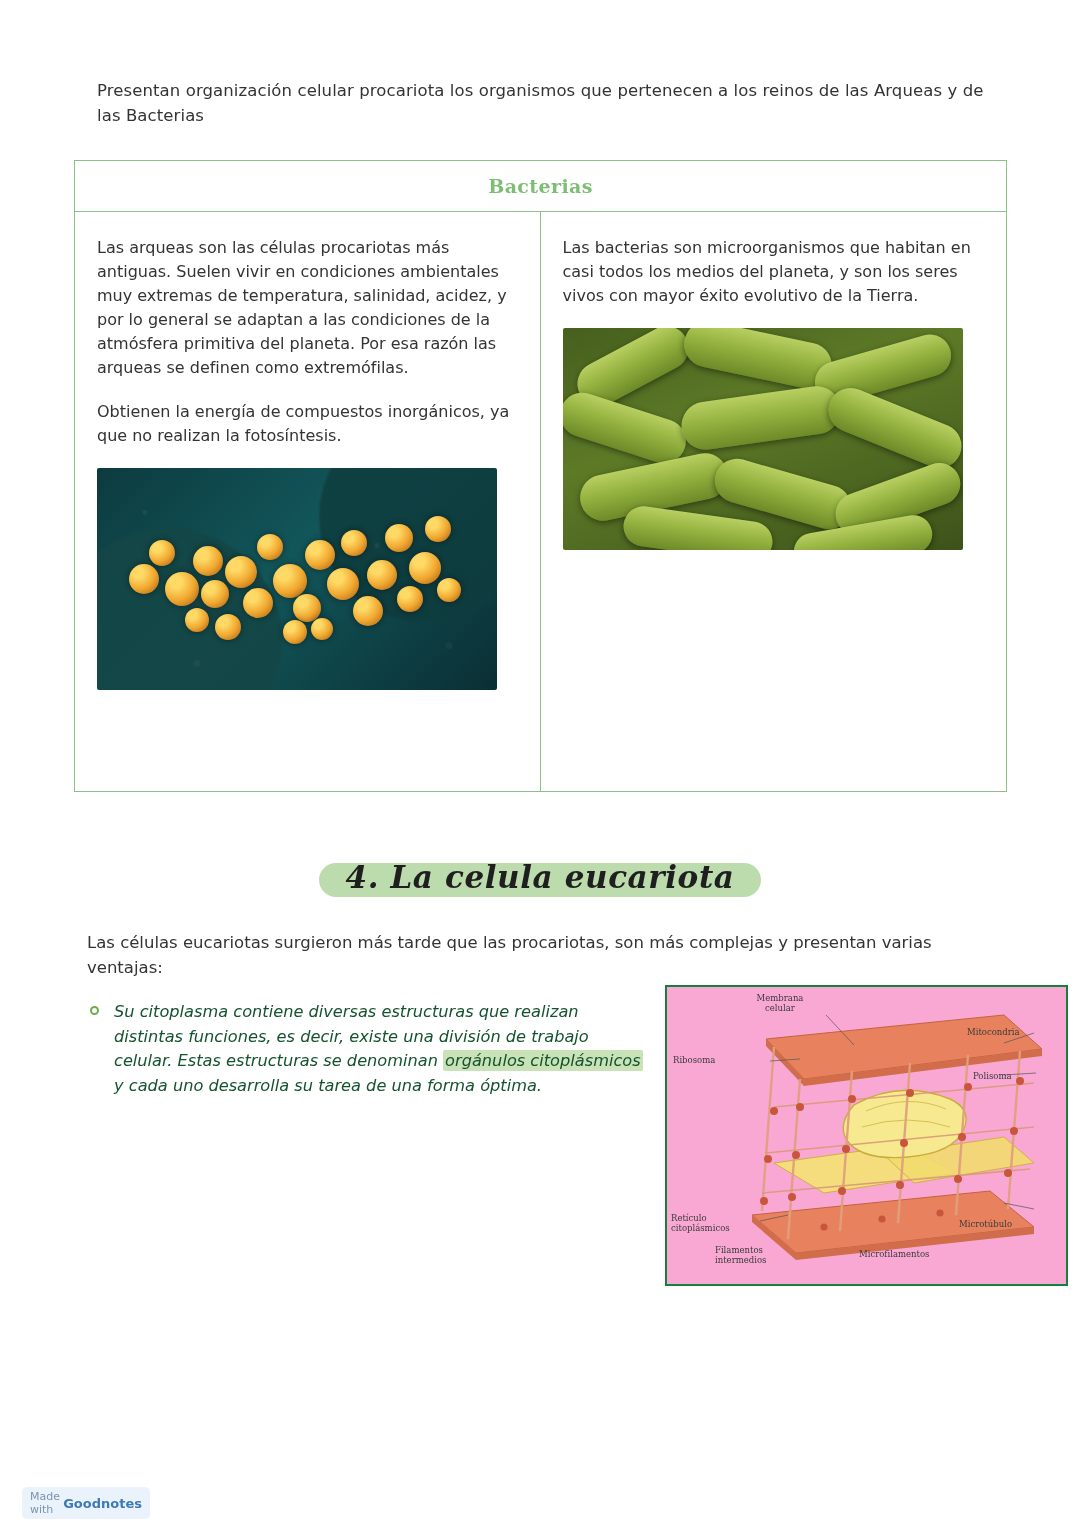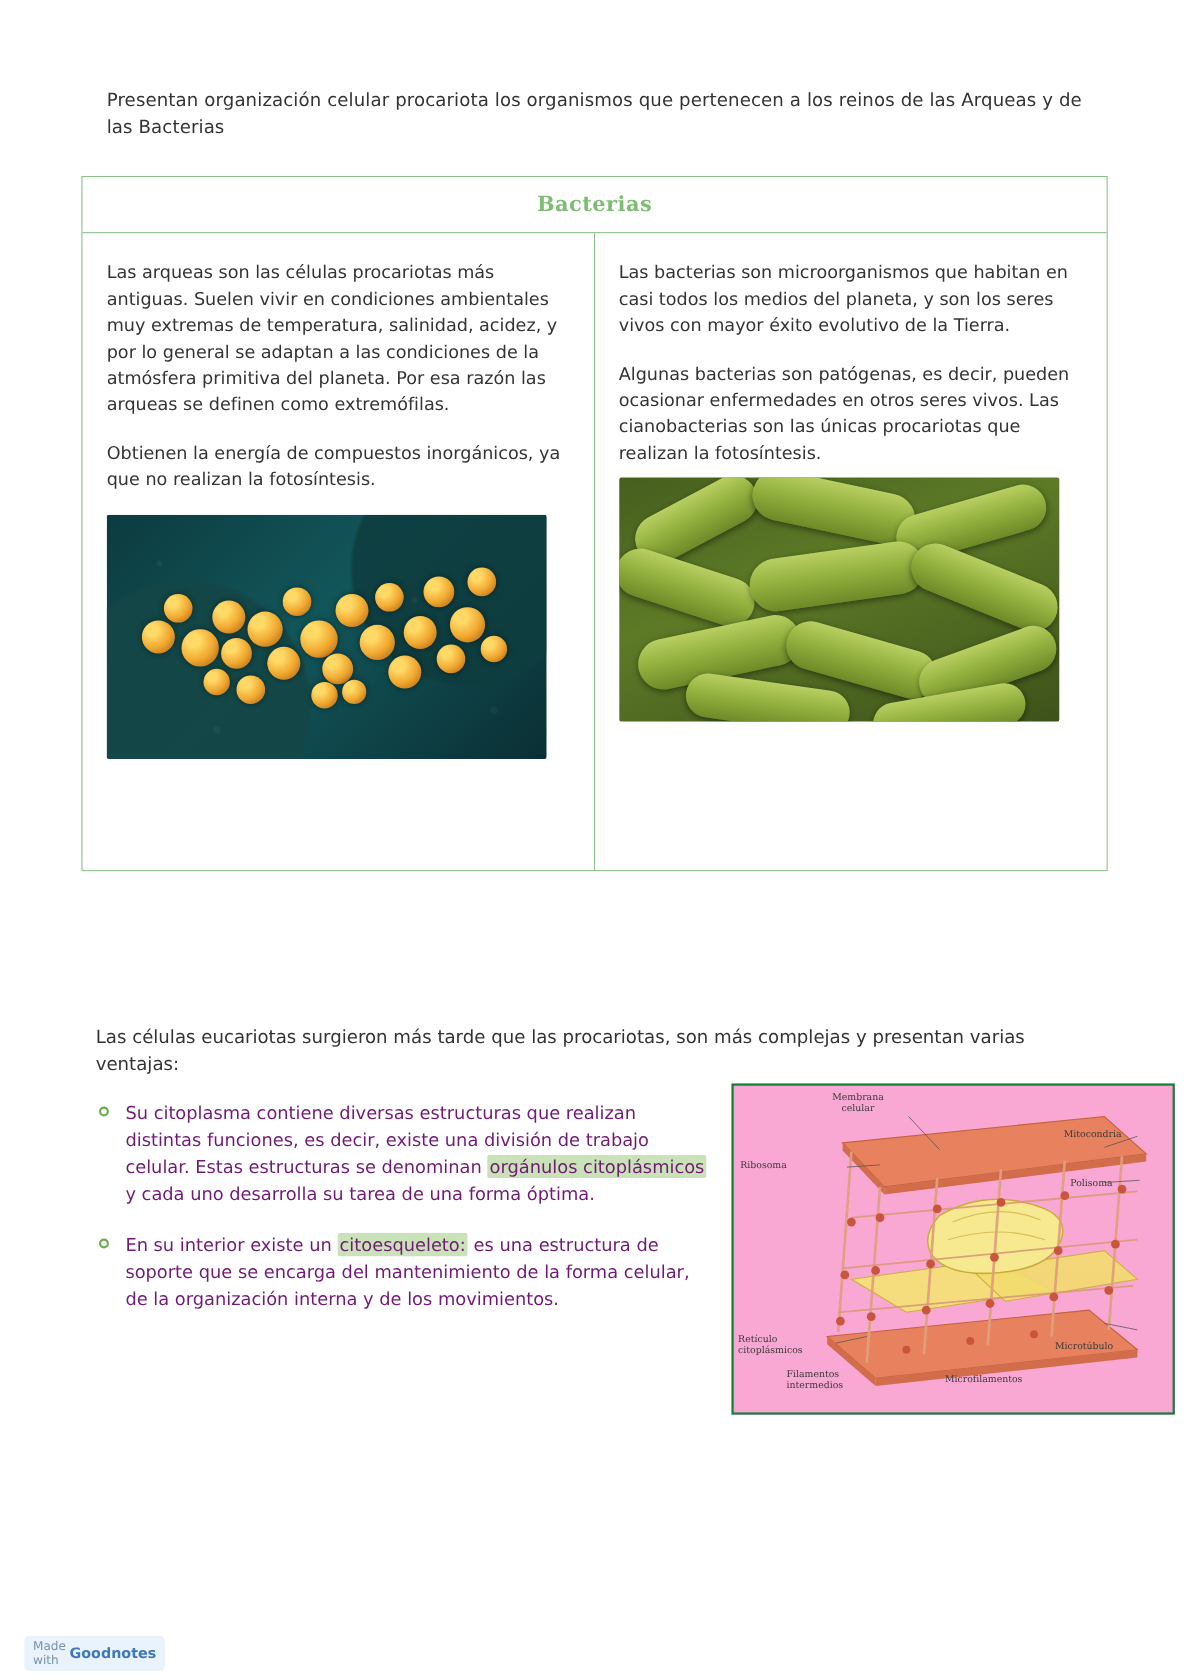--- a/index.html
+++ b/index.html
@@ -170,21 +170,22 @@
     left: 88px;
     top: 1000px;
     width: 560px;
   }
   .bullet {
     position: relative;
     padding-left: 26px;
     margin-bottom: 22px;
     font-size: 16.2px;
     line-height: 24.5px;
-    color: #701a75;
+    color: #14532d;
+    font-style: italic;
   }
   .bullet .dot {
     position: absolute;
     left: 2px;
     top: 6px;
     width: 9px;
     height: 9px;
     border: 2px solid #6cae4f;
     border-radius: 50%;
     box-sizing: border-box;
@@ -271,21 +272,20 @@
           <div class="cocc" style="left:340px;top:110px;width:24px;height:24px;"></div>
           <div class="cocc" style="left:118px;top:146px;width:26px;height:26px;"></div>
           <div class="cocc" style="left:88px;top:140px;width:24px;height:24px;"></div>
           <div class="cocc" style="left:186px;top:152px;width:24px;height:24px;"></div>
           <div class="cocc" style="left:214px;top:150px;width:22px;height:22px;"></div>
         </div>
       </div>
 
       <div class="td">
         <p>Las bacterias son microorganismos que habitan en casi todos los medios del planeta, y son los seres vivos con mayor éxito evolutivo de la Tierra.</p>
-        <p class="tight">Algunas bacterias son patógenas, es decir, pueden ocasionar enfermedades en otros seres vivos. Las cianobacterias son las únicas procariotas que realizan la fotosíntesis.</p>
         <div class="photo photo-bacteria">
           <div class="bac" style="left:10px;top:16px;width:120px;height:44px;transform:rotate(-28deg);"></div>
           <div class="bac" style="left:120px;top:4px;width:150px;height:46px;transform:rotate(12deg);"></div>
           <div class="bac" style="left:250px;top:20px;width:140px;height:42px;transform:rotate(-16deg);"></div>
           <div class="bac" style="left:-5px;top:78px;width:130px;height:44px;transform:rotate(18deg);"></div>
           <div class="bac" style="left:118px;top:66px;width:160px;height:48px;transform:rotate(-8deg);"></div>
           <div class="bac" style="left:262px;top:78px;width:140px;height:44px;transform:rotate(22deg);"></div>
           <div class="bac" style="left:16px;top:136px;width:150px;height:46px;transform:rotate(-12deg);"></div>
           <div class="bac" style="left:150px;top:144px;width:140px;height:44px;transform:rotate(16deg);"></div>
           <div class="bac" style="left:270px;top:150px;width:130px;height:42px;transform:rotate(-20deg);"></div>
@@ -293,37 +293,34 @@
           <div class="bac" style="left:230px;top:196px;width:140px;height:38px;transform:rotate(-10deg);"></div>
         </div>
       </div>
 
     </div>
   </div>
 
   <div class="heading-wrap">
     <div class="heading">
       <span class="hl"></span>
+      <span class="txt">4. La celula eucariota</span>
     </div>
   </div>
 
   <div class="euk-intro">Las células eucariotas surgieron más tarde que las procariotas, son más complejas y presentan varias ventajas:</div>
 
   <div class="bullets">
 
     <div class="bullet">
       <span class="dot"></span>
       <span>Su citoplasma contiene diversas estructuras que realizan distintas funciones, es decir, existe una división de trabajo celular. Estas estructuras se denominan </span><span class="mark">orgánulos citoplásmicos</span><span> y cada uno desarrolla su tarea de una forma óptima.</span>
     </div>
 
 
-    <div class="bullet">
-      <span class="dot"></span>
-      <span>En su interior existe un </span><span class="mark">citoesqueleto:</span><span> es una estructura de soporte que se encarga del mantenimiento de la forma celular, de la organización interna y de los movimientos.</span>
-    </div>
 
   </div>
 
   <div class="diagram">
     <svg width="362" height="297" viewBox="0 0 362 297">
 
       <polygon points="62,52 300,28 338,62 100,92" fill="#e8825e" stroke="#c4613f" stroke-width="1"></polygon>
       <polygon points="62,52 100,92 100,99 62,59" fill="#d26d4b"></polygon>
       <polygon points="100,92 338,62 338,69 100,99" fill="#d26d4b"></polygon>
 

